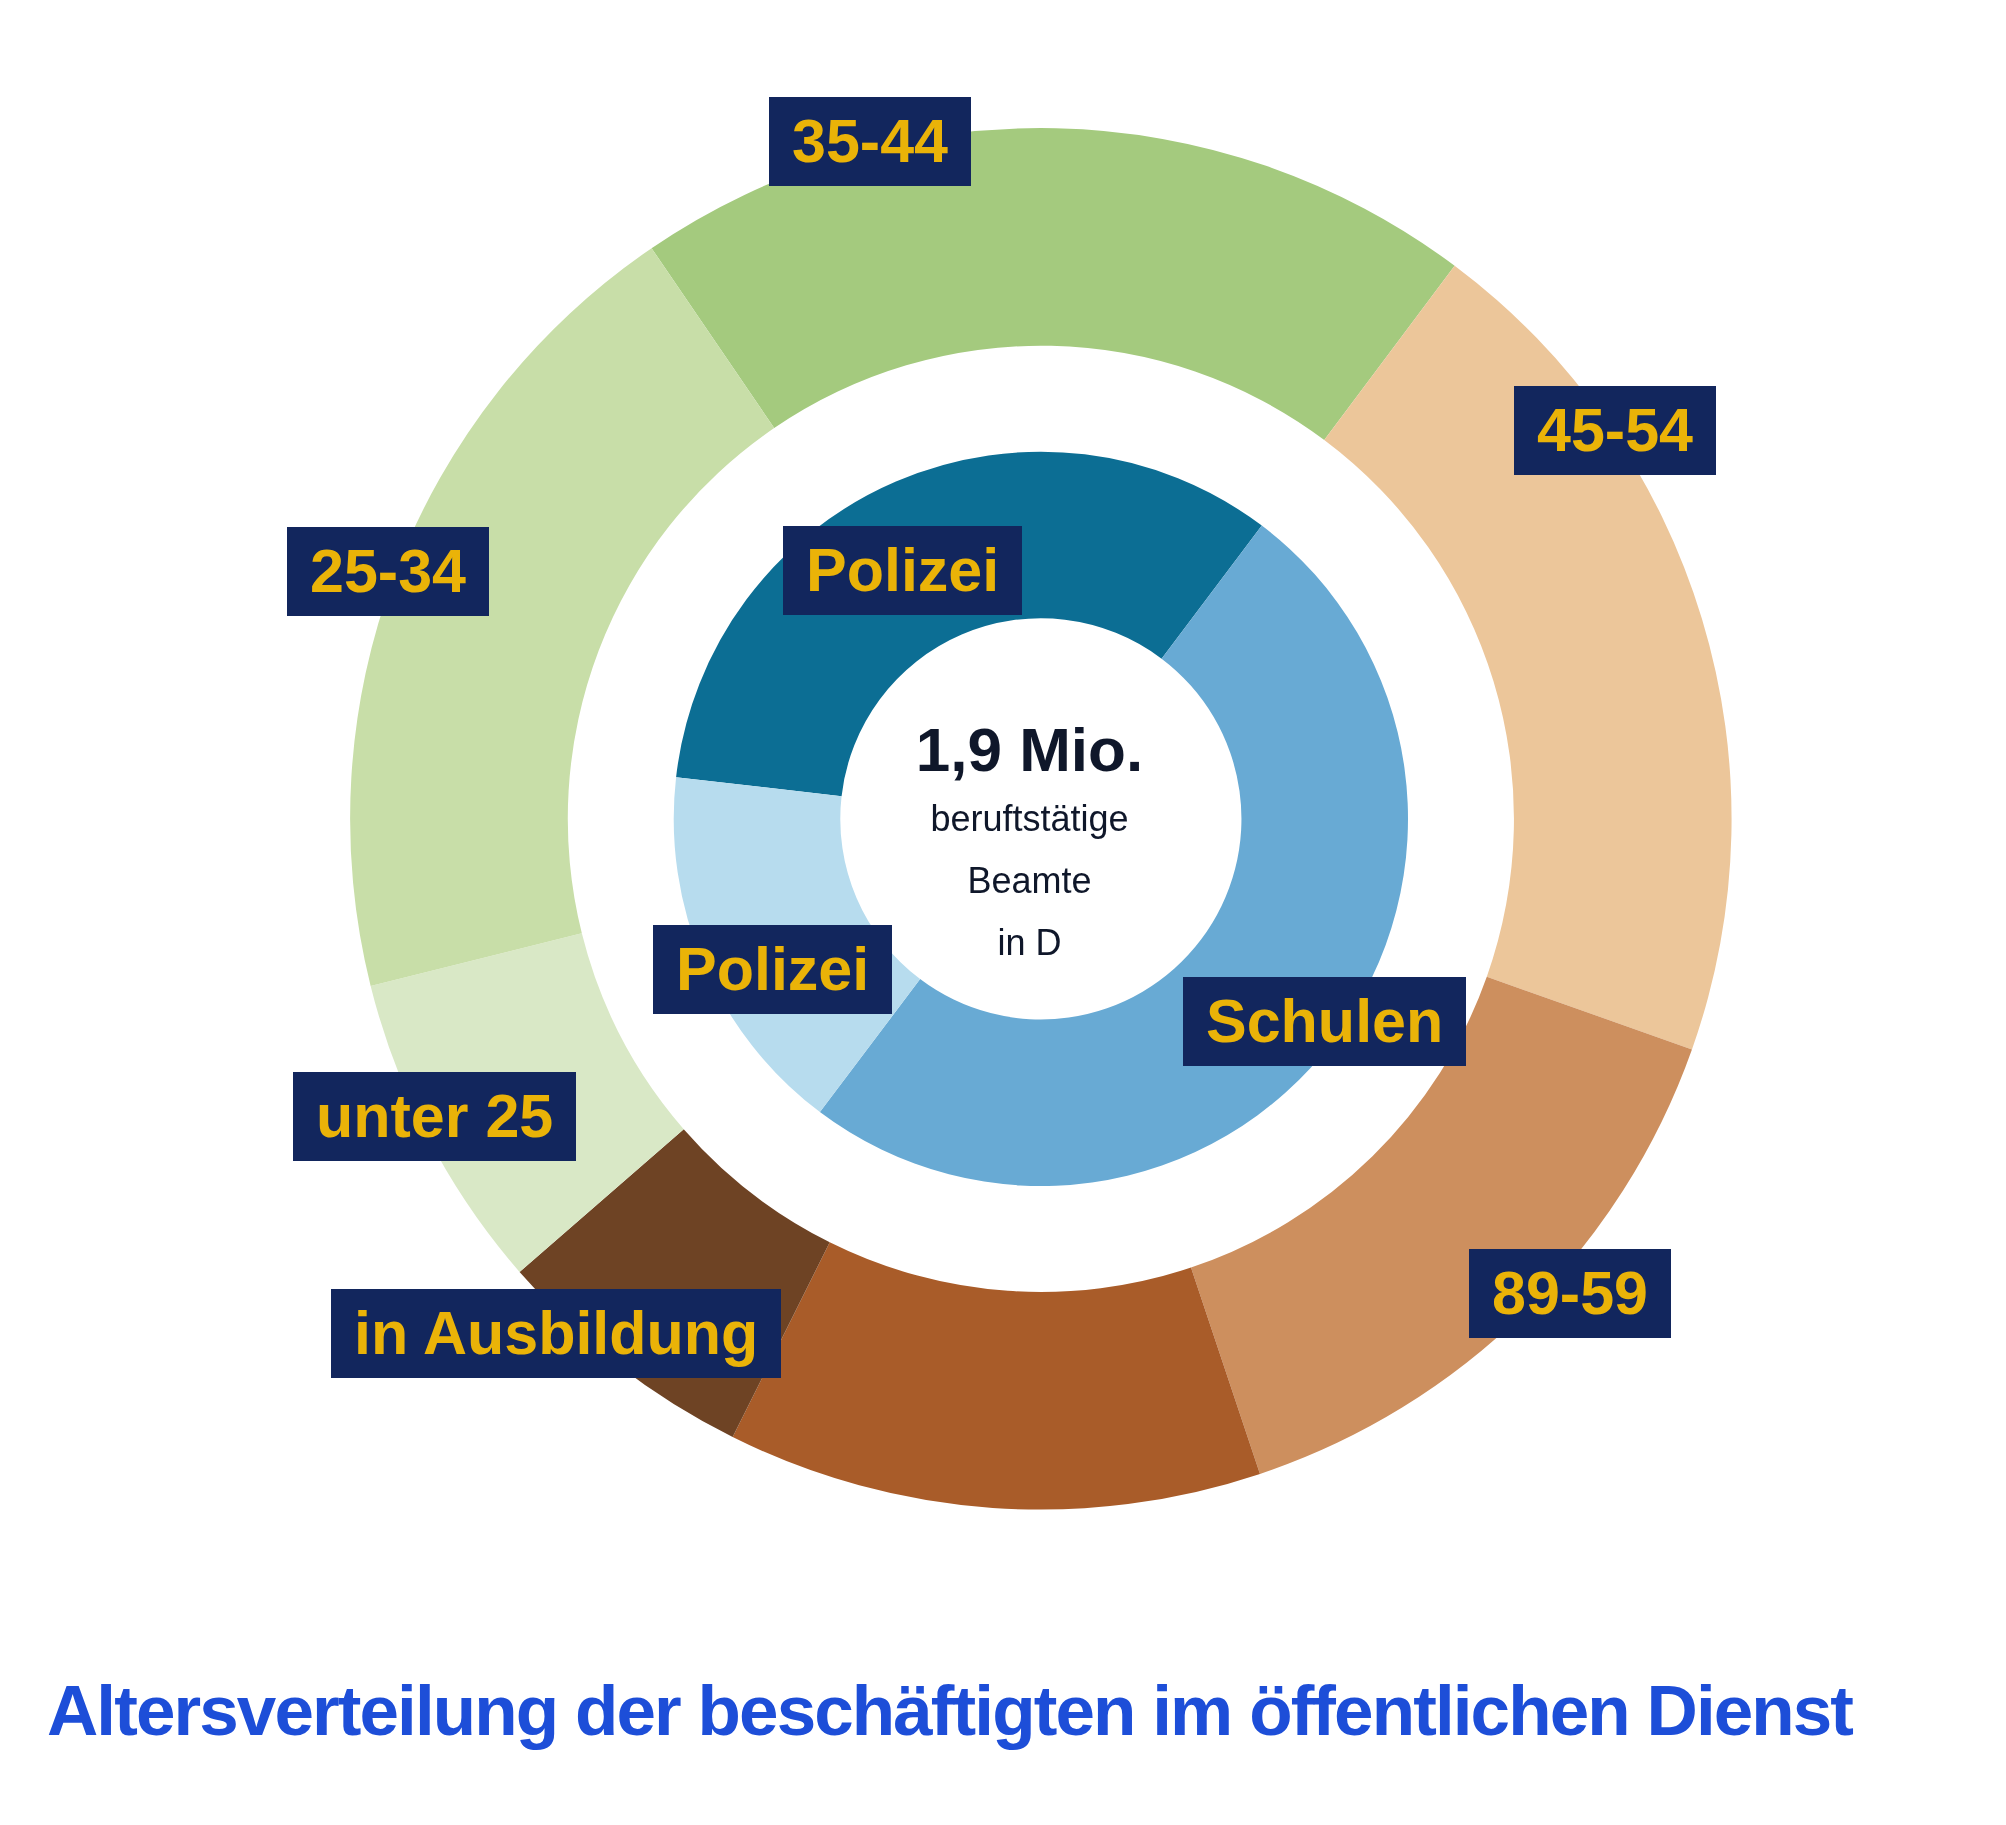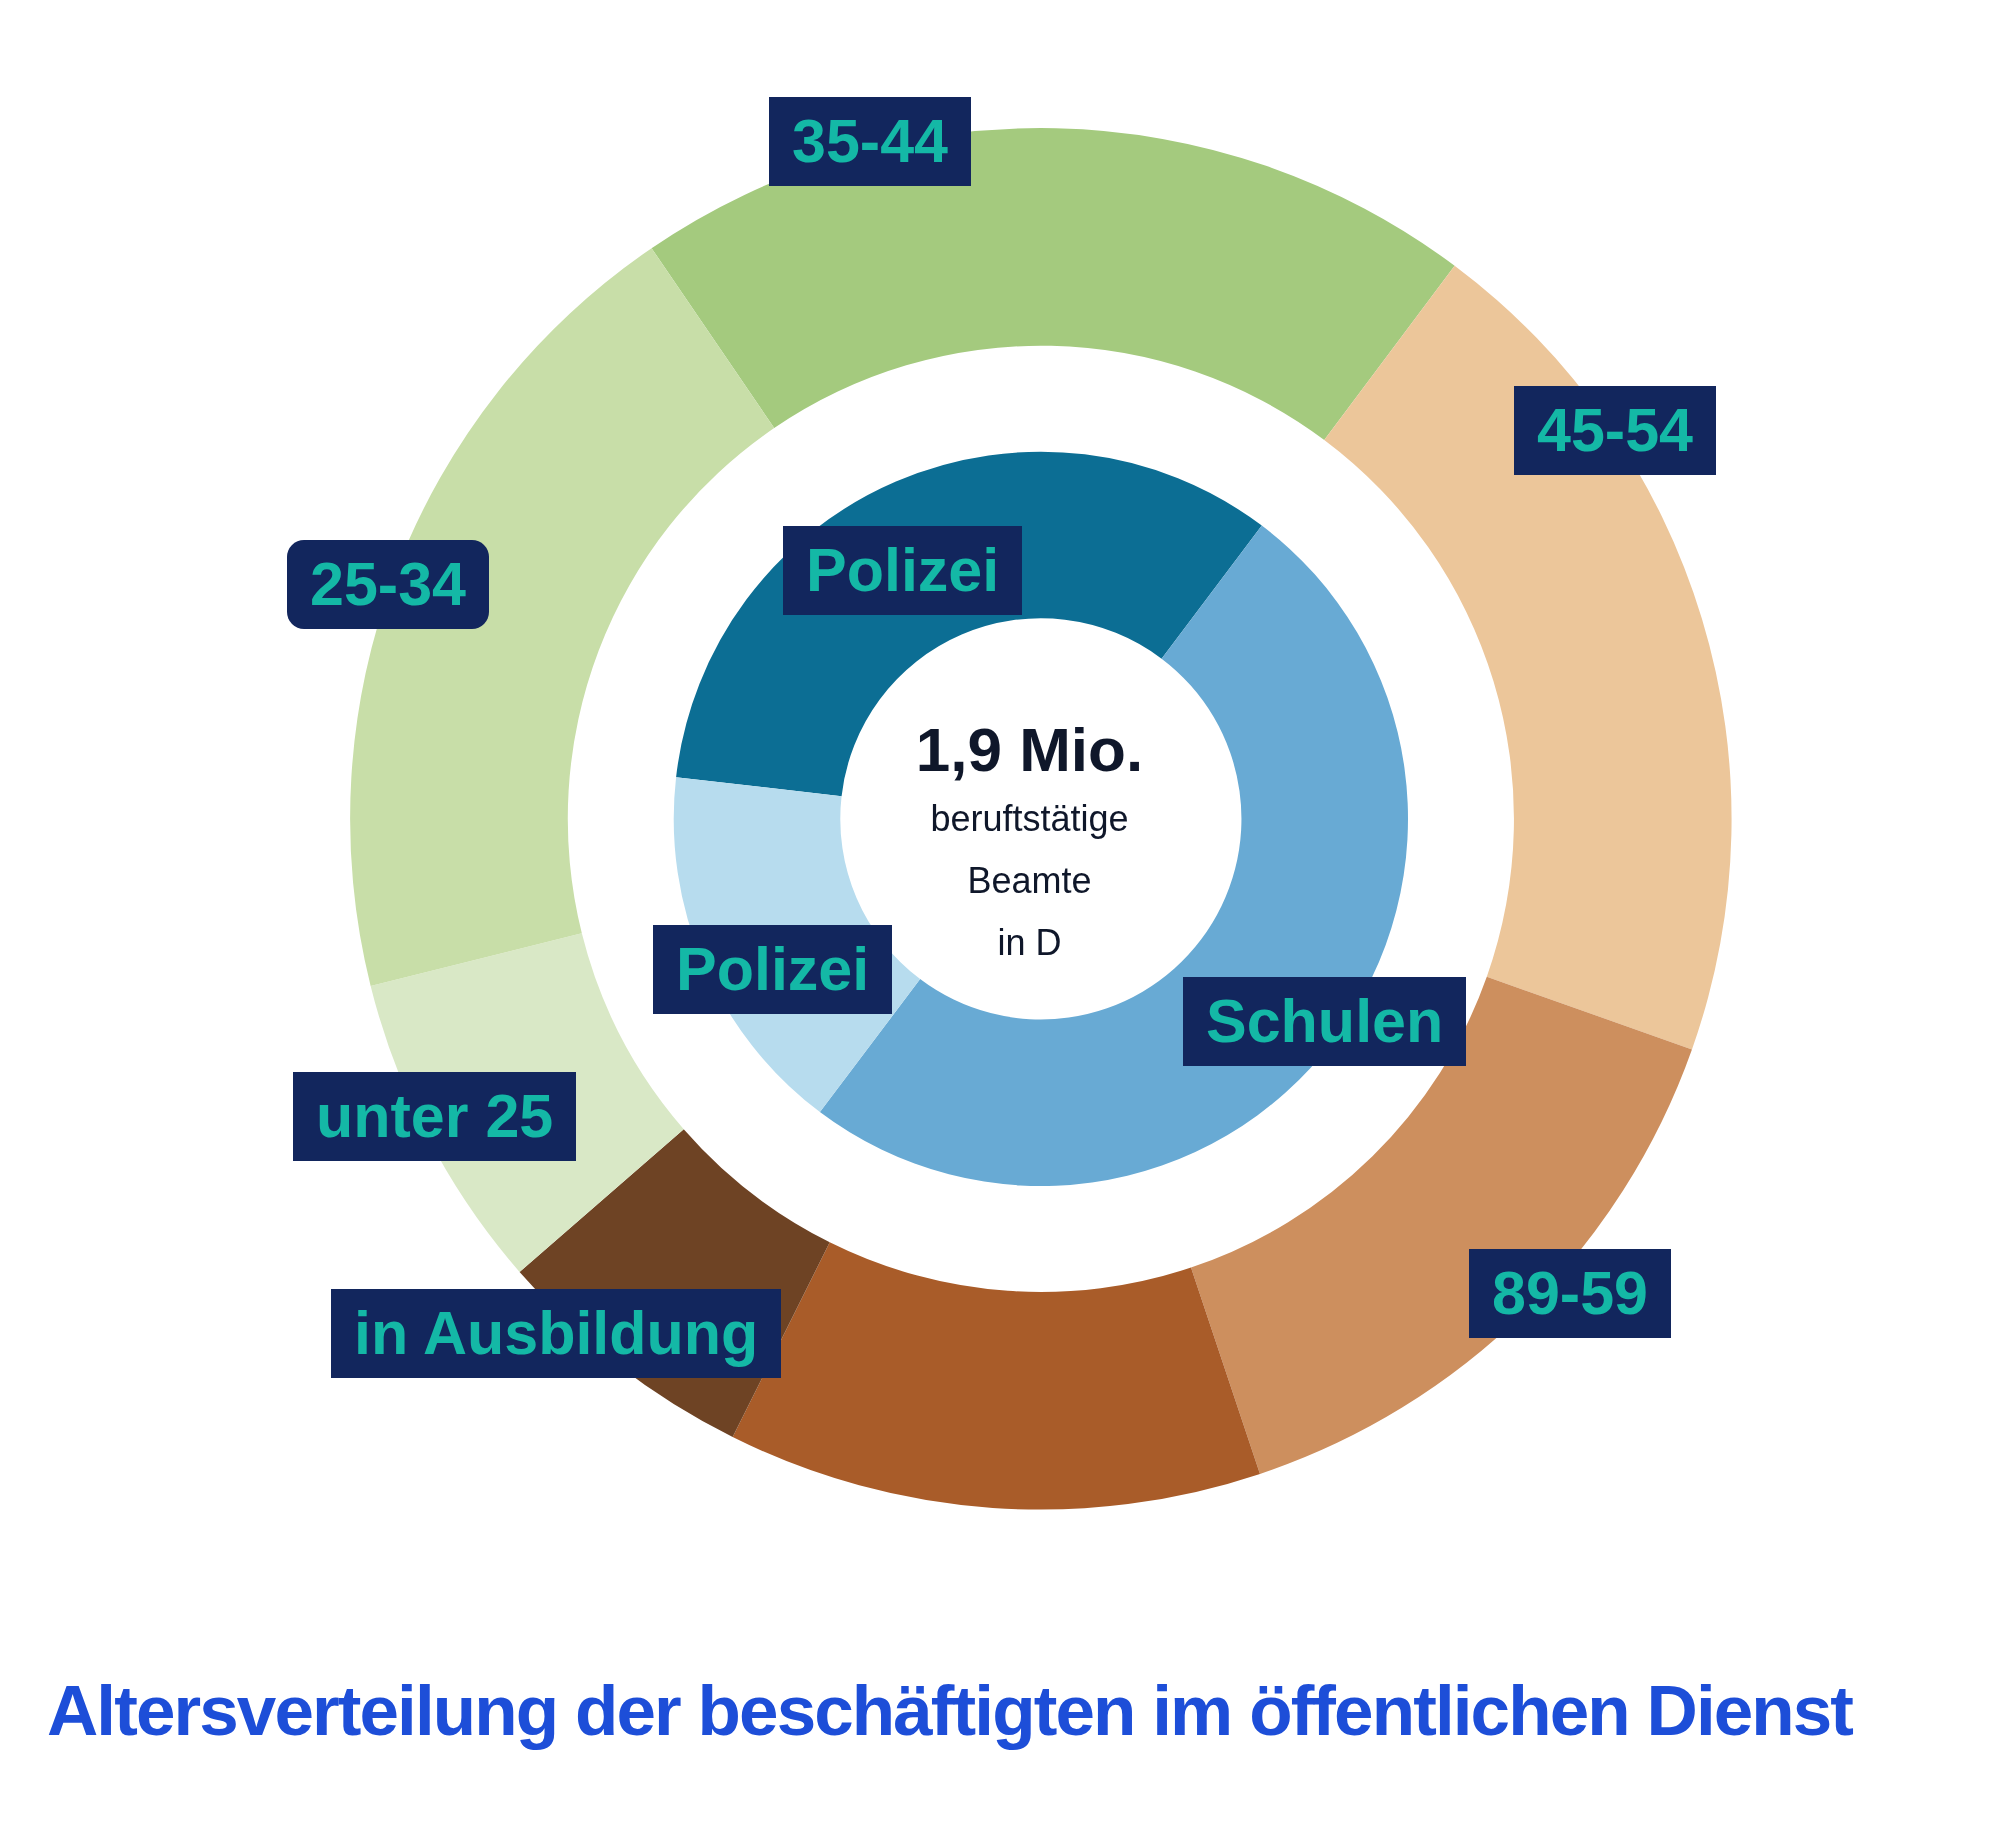--- a/index.html
+++ b/index.html
@@ -3,31 +3,31 @@
 <meta charset="utf-8">
 <style>
   html,body{margin:0;padding:0;}
   body{
     width:2006px;height:1826px;position:relative;background:#ffffff;
     font-family:"Liberation Sans", sans-serif;overflow:hidden;
   }
   #stage{position:absolute;left:0;top:0;width:2006px;height:1826px;}
   svg.donut{position:absolute;left:0;top:0;}
   .seg-label{
-    position:absolute;z-index:5;background:#12265d;color:#14b8a6;
+    position:absolute;z-index:5;background:#12265d;color:#eab308;
     font-weight:700;font-size:61px;line-height:66px;padding:11.4px 23px;
     white-space:nowrap;
   }
   .lbl-3544{left:769px;top:97px;}
   .lbl-4554{left:1514px;top:386px;}
   .lbl-5559{left:1469px;top:1249px;}
   .lbl-ab60{left:907px;top:1469px;}
   .lbl-ausb{left:331px;top:1289px;text-align:right;}
   .lbl-u25{left:293px;top:1072px;}
-  .lbl-2534{left:287px;top:540px;border-radius:17px;}
+  .lbl-2534{left:287px;top:527px;}
   .lbl-pol1{left:783px;top:526px;}
   .lbl-pol2{left:653px;top:925px;}
   .lbl-schulen{left:1183px;top:977px;}
   .center-text{
     position:absolute;z-index:4;left:793px;top:712px;width:473px;
     text-align:center;color:#0f172a;
   }
   .center-text .big{font-size:62px;font-weight:700;line-height:76px;}
   .center-text .small{font-size:36px;font-weight:500;line-height:62px;}
   .chart-title{

